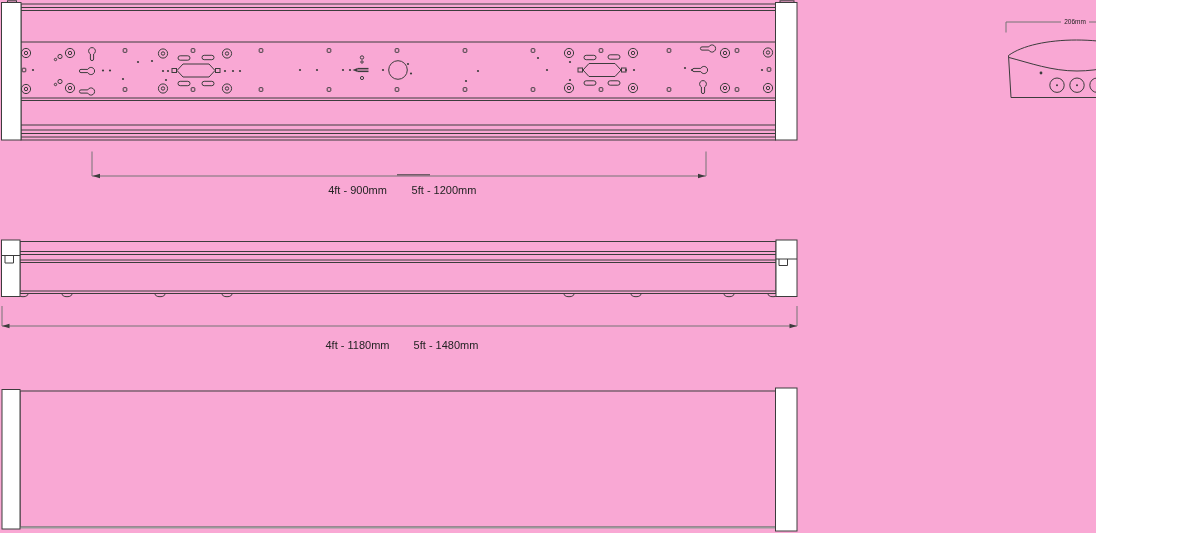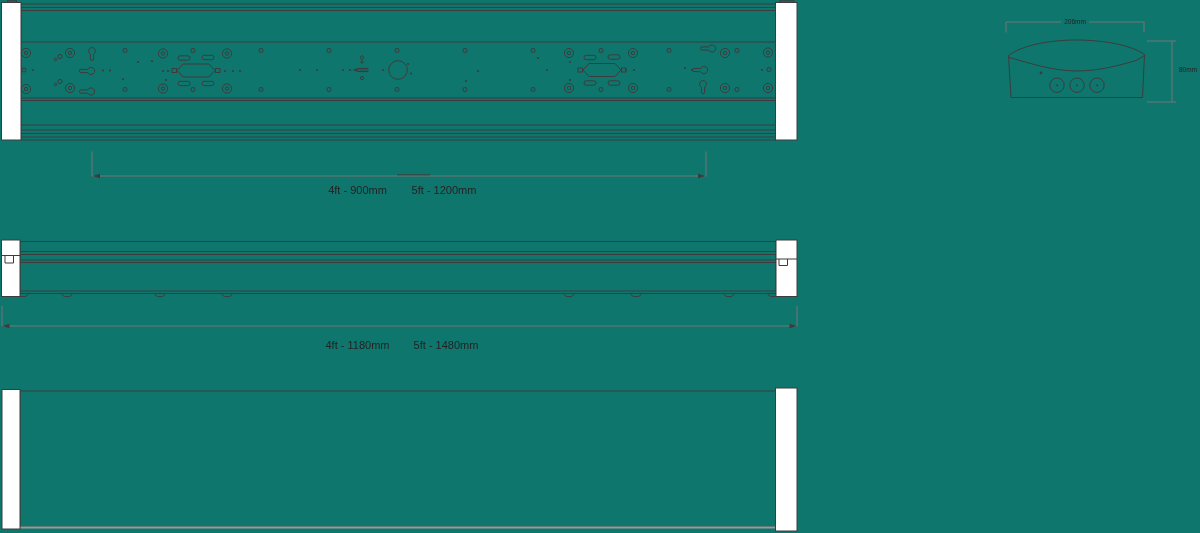--- a/index.html
+++ b/index.html
@@ -1,16 +1,16 @@
 <!DOCTYPE html>
 <html><head>
 <meta charset="utf-8">
 <style>
   html,body{margin:0;padding:0;background:#ffffff;}
-  .canvas{position:relative;width:1200px;height:533px;background:#0f766e;overflow:hidden;
+  .canvas{position:relative;width:1096px;height:533px;background:#f9a8d4;overflow:hidden;
           font-family:"Liberation Sans", sans-serif;}
   svg .ln{fill:none;stroke:#3c3c3c;stroke-width:1;}
   svg .thick{fill:none;stroke:#9a9a9a;stroke-width:2;}
   svg .dim{fill:none;stroke:#757575;stroke-width:1;}
   svg .fl{fill:#3c3c3c;stroke:none;}
   svg .txt{font-family:"Liberation Sans", sans-serif;fill:#232323;stroke:none;}
   svg .t11{font-size:11px;}
   svg .t6{font-size:6.5px;}
 </style>
 </head>

